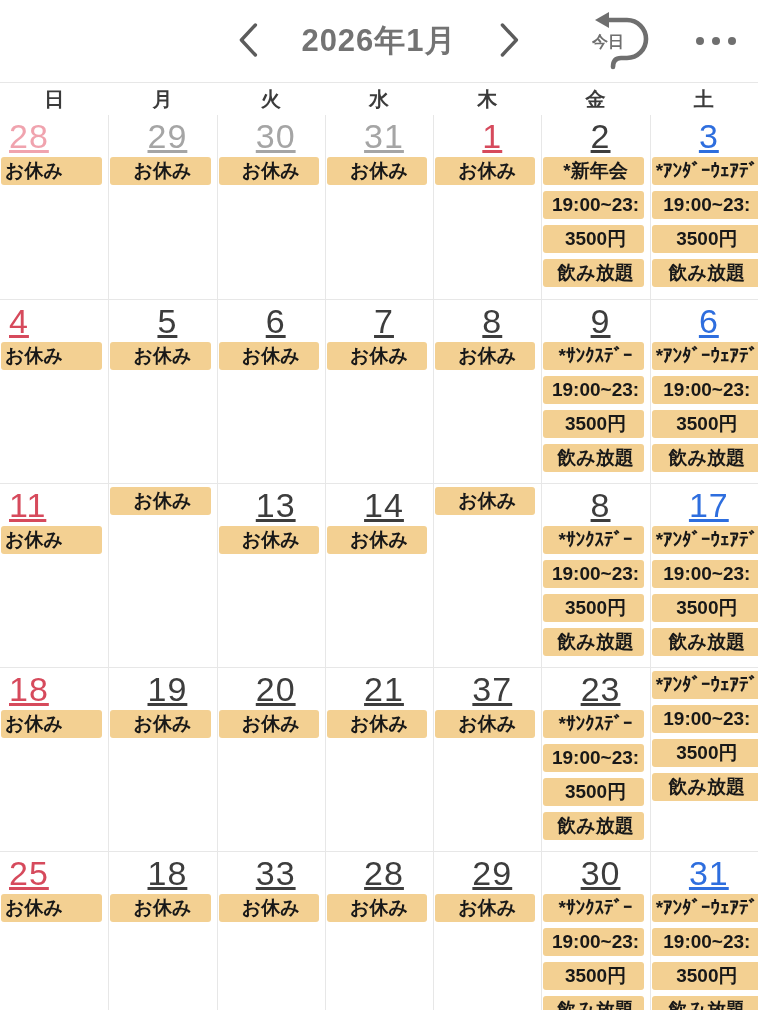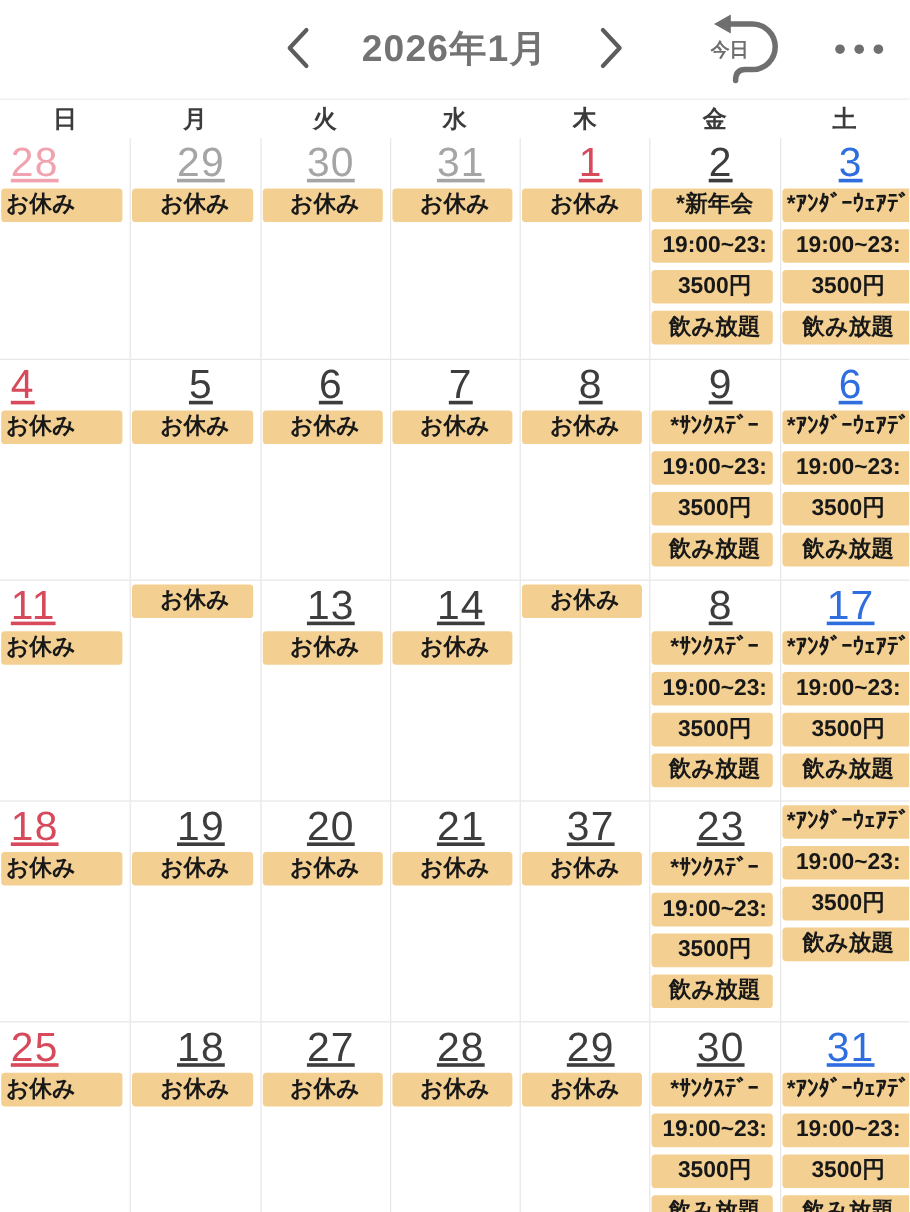--- a/index.html
+++ b/index.html
@@ -245,21 +245,21 @@
     </div>
     <div class="cell bt">
       <div class="date red">25</div>
       <div class="event">お休み</div>
     </div>
     <div class="cell bl bt">
       <div class="date black">18</div>
       <div class="event">お休み</div>
     </div>
     <div class="cell bl bt">
-      <div class="date black">27</div>
+      <div class="date black">33</div>
       <div class="event">お休み</div>
     </div>
     <div class="cell bl bt">
       <div class="date black">28</div>
       <div class="event">お休み</div>
     </div>
     <div class="cell bl bt">
       <div class="date black">29</div>
       <div class="event">お休み</div>
     </div>

